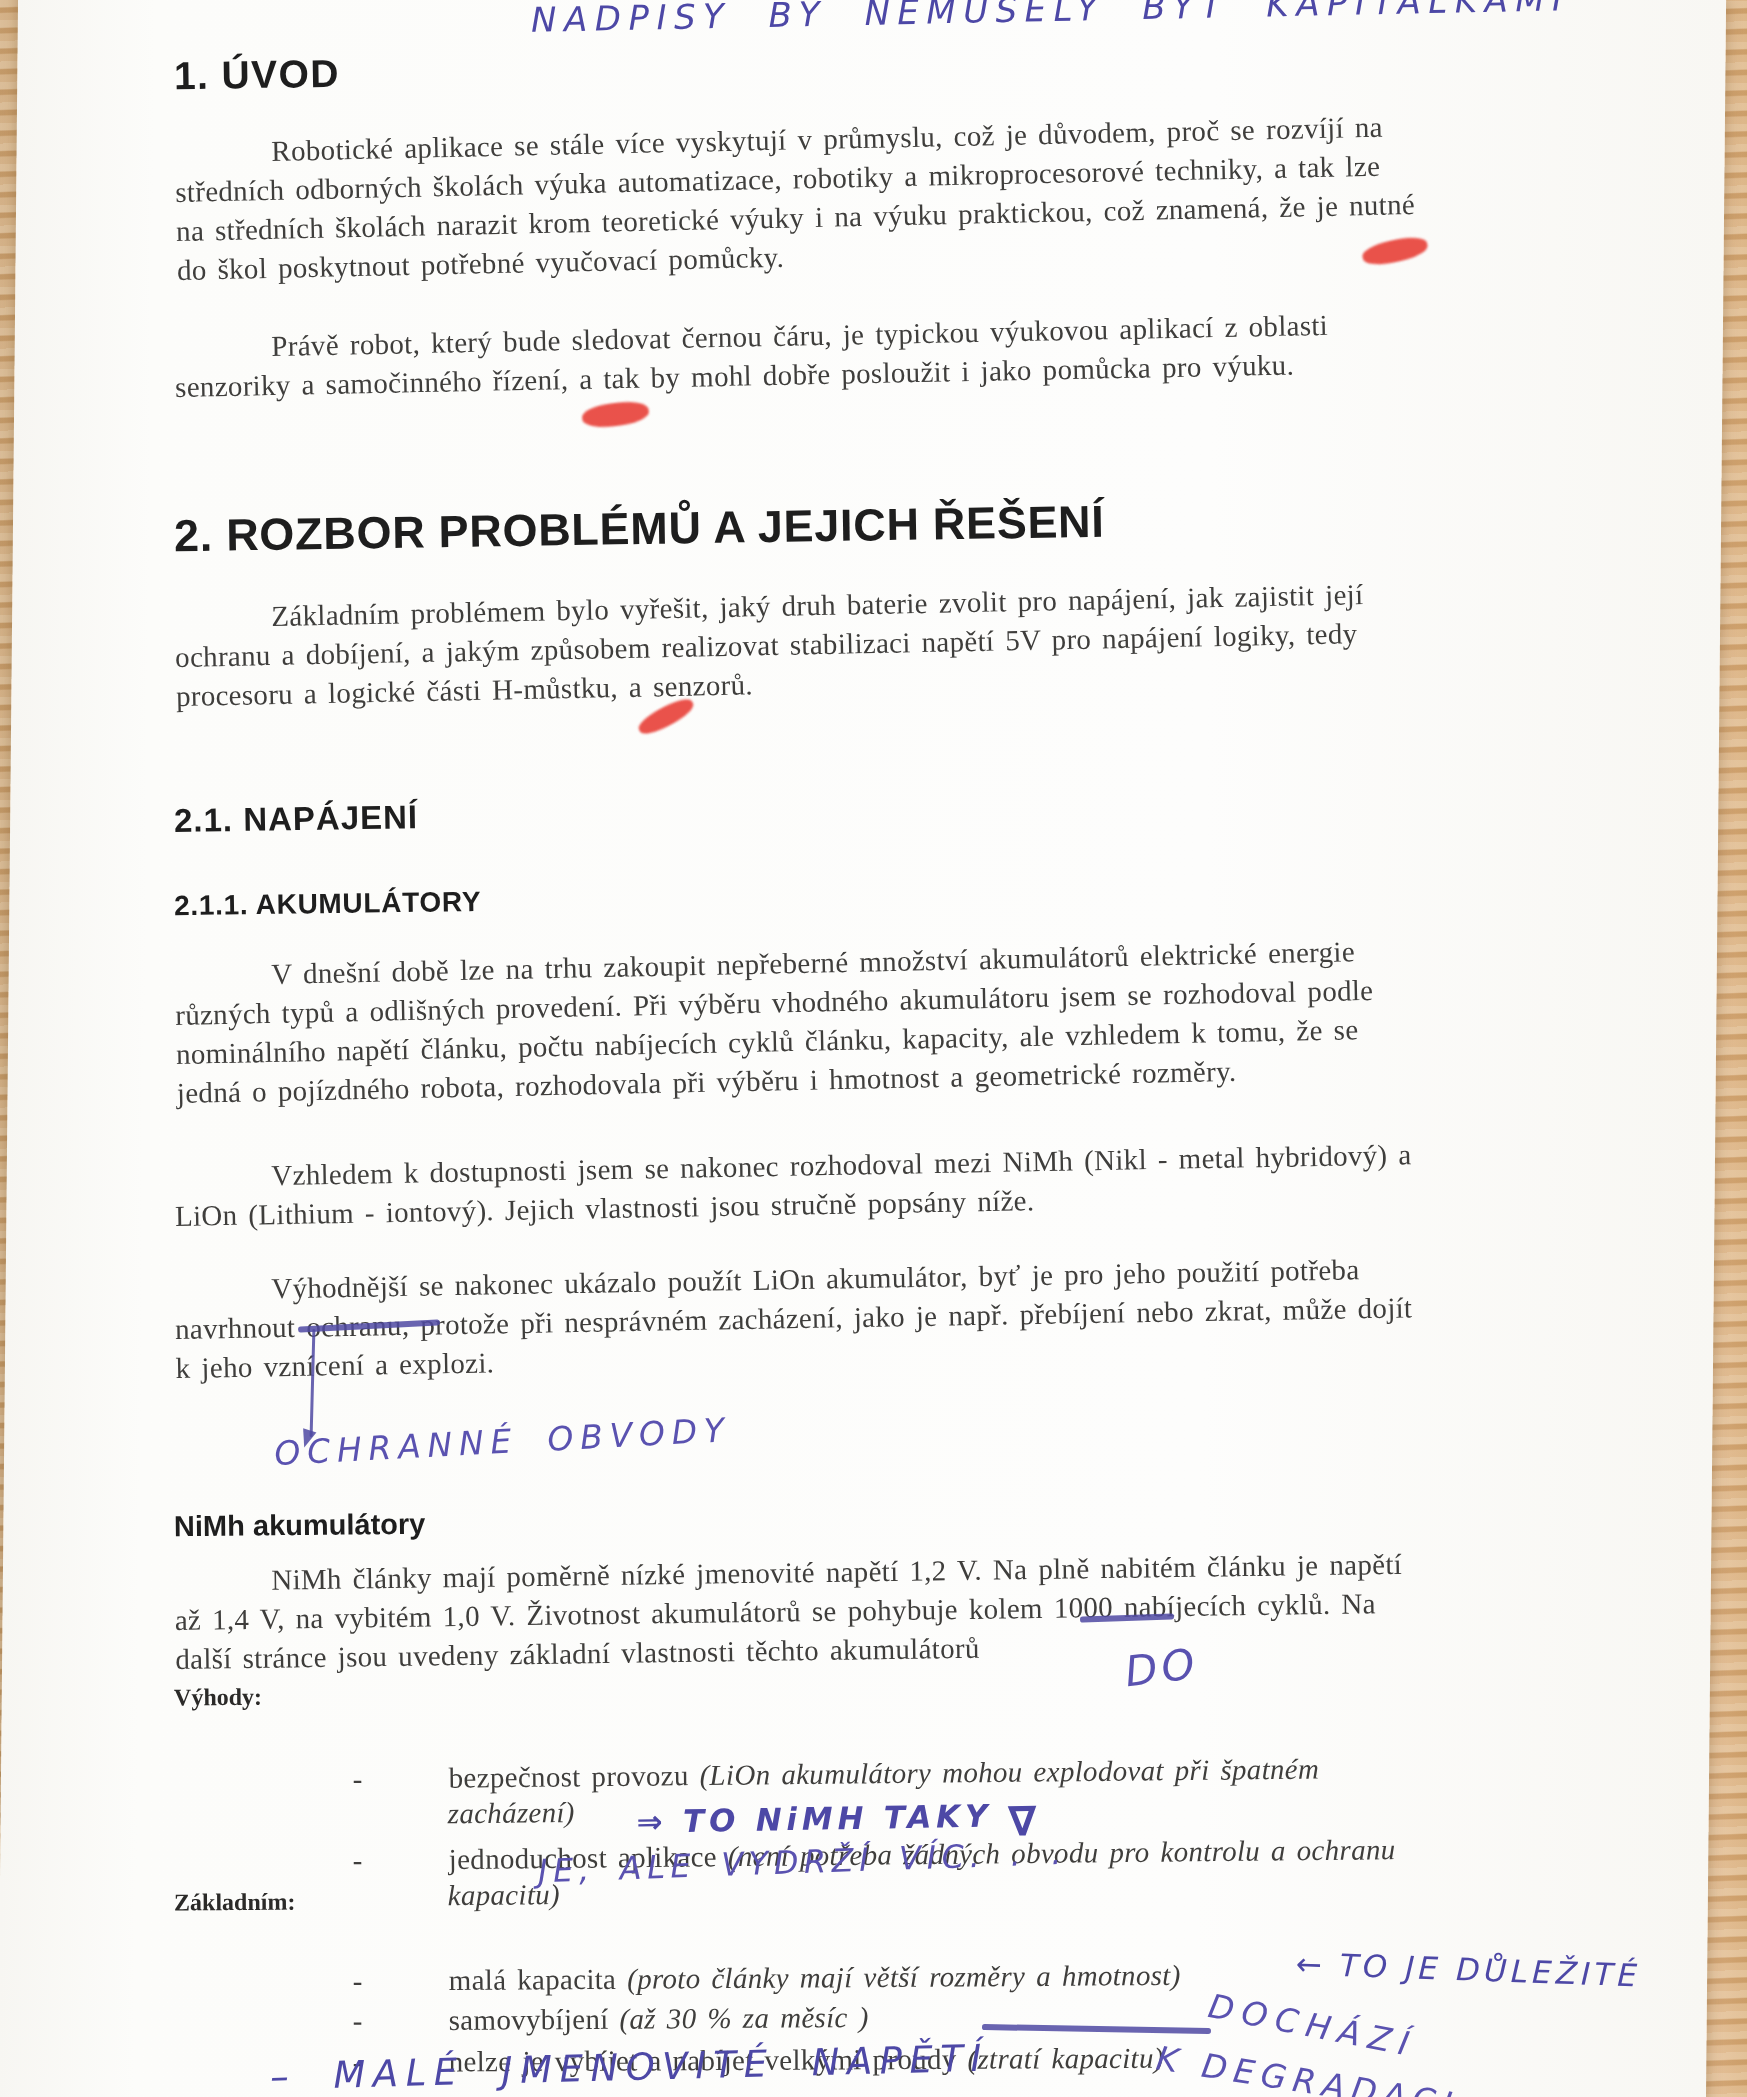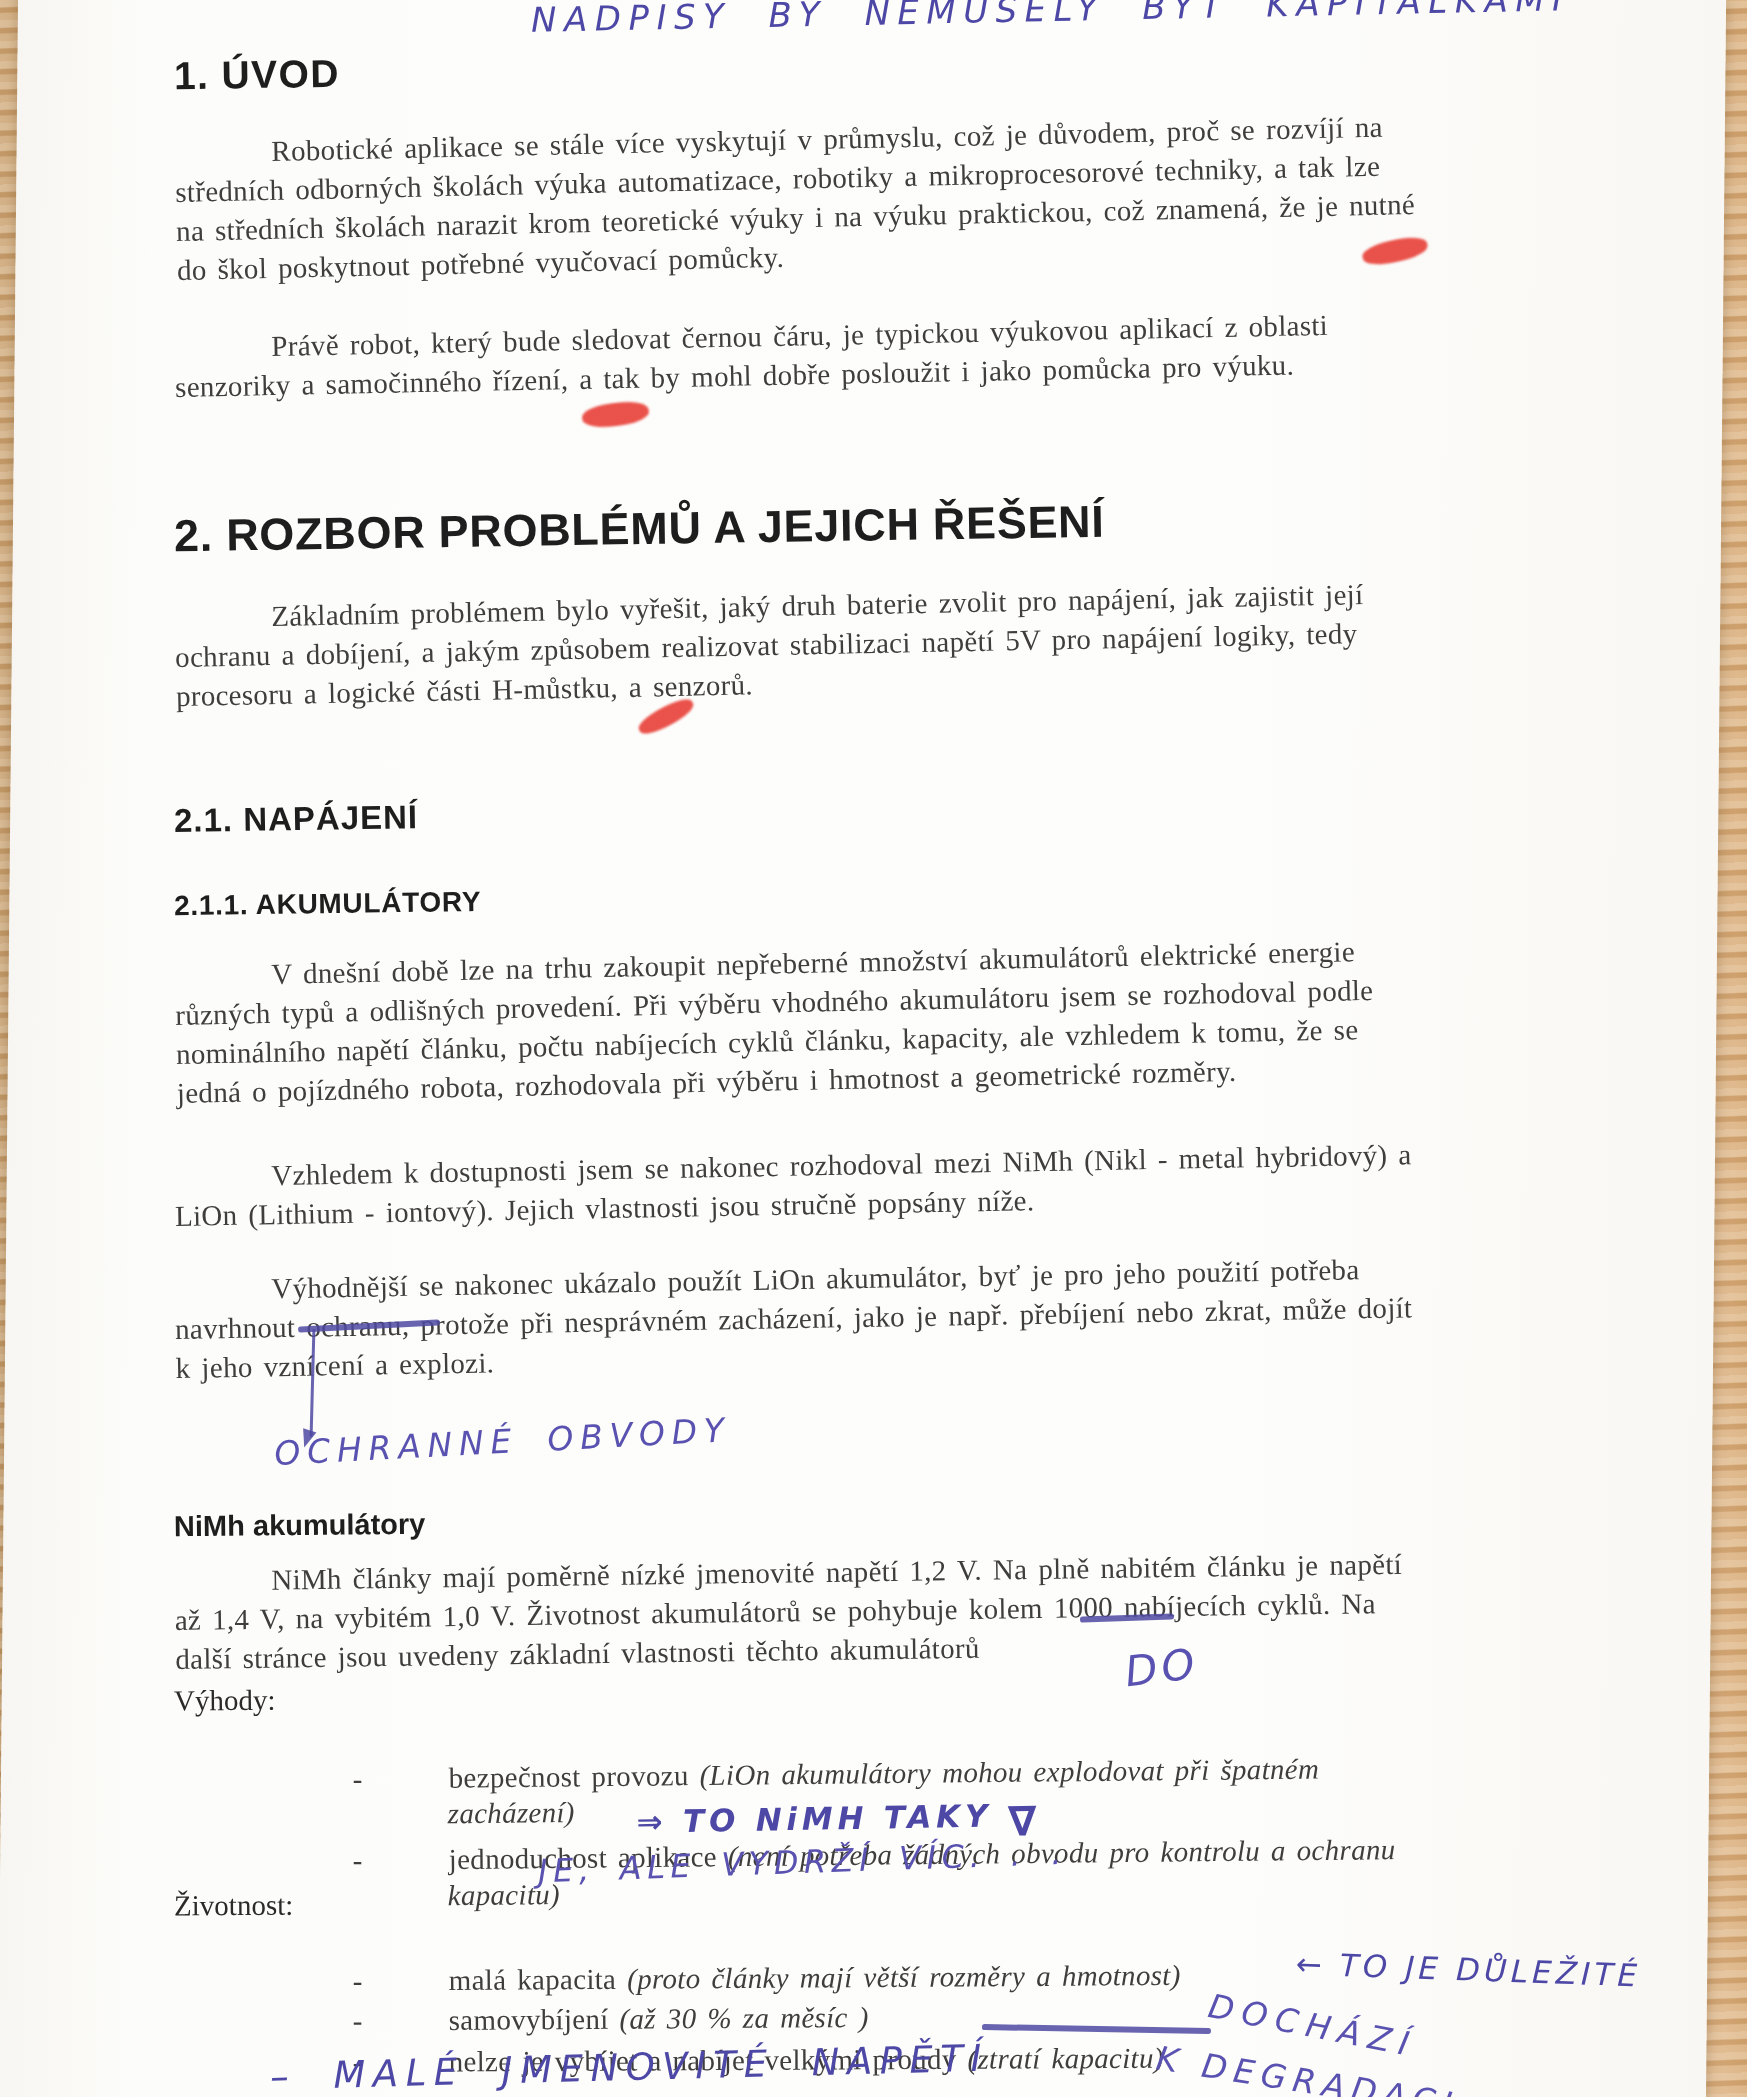--- a/index.html
+++ b/index.html
@@ -11,21 +11,21 @@
   .paper{position:absolute;left:8.2px;top:-9.6px;width:1708px;height:2119px;
     background:linear-gradient(90deg,#f7f6f2 0%,#fcfcfa 8%,#fdfdfc 70%,#f8f7f3 100%);
     transform:rotate(0.55deg);transform-origin:center;
     box-shadow:0 0 15px rgba(90,60,20,.35);}
   .content{position:absolute;left:0;top:0;width:1748px;height:2097px;}
 
   .h-sans{position:absolute;font-family:"Liberation Sans",sans-serif;font-weight:bold;color:#1e1e1e;white-space:pre;}
   .para{position:absolute;left:174px;font-size:29px;line-height:39px;color:#3f3e3c;letter-spacing:0.3px;word-spacing:3.4px;}
   .para .tline{white-space:pre;}
   .para.indent .tline:first-child{text-indent:97px;}
-  .label{position:absolute;left:174px;font-weight:normal;font-size:29px;color:#2b2a28;}
+  .label{position:absolute;left:174px;font-weight:bold;font-size:24px;color:#2b2a28;}
 
   .brow{position:absolute;left:287px;font-size:29px;color:#3f3e3c;white-space:pre;letter-spacing:0.3px;word-spacing:3.4px;}
   .brow .dash{display:inline-block;width:96px;color:#3f3e3c;}
   .brow .it{font-style:italic;}
   .cont{left:382px;}
 
   .hw{position:absolute;font-family:"DejaVu Sans",sans-serif;font-style:italic;color:#514ba4;white-space:pre;}
   .mark{position:absolute;background:#e84038;border-radius:45%;filter:blur(0.8px);opacity:.9;}
   .bstroke{position:absolute;background:#4f49a2;border-radius:2.7px;opacity:.85;}
   .varrow{position:absolute;width:0;height:0;border-left:7.5px solid transparent;border-right:7.5px solid transparent;border-top:18px solid #4f49a2;opacity:.85;}
@@ -113,21 +113,21 @@
     </div>
 
     <div class="brow" style="top:1806px;transform:rotate(-0.6deg);">
       <span class="dash">-</span><span>jednoduchost aplikace </span><span class="it">(není potřeba žádných obvodu pro kontrolu a ochranu</span>
     </div>
     <div class="brow cont" style="top:1846px;transform:rotate(-0.6deg);">
       <span class="it">kapacitu)</span>
     </div>
     <div class="hw" style="left:538px;top:1843px;font-size:32px;letter-spacing:5.5px;word-spacing:9.6px;transform:rotate(-2deg);color:#5a52b0;">JE, ALE VYDRŽÍ VÍC. . .</div>
 
-    <div class="label" style="top:1889px;transform:rotate(-0.4deg);">Životnost:</div>
+    <div class="label" style="top:1889px;transform:rotate(-0.4deg);">Základním:</div>
 
     <div class="brow" style="top:1929px;transform:rotate(-0.4deg);">
       <span class="dash">-</span><span>malá kapacita </span><span class="it">(proto články mají větší rozměry a hmotnost)</span>
     </div>
     <div class="hw" style="left:1212px;top:1914px;font-size:31px;letter-spacing:4.1px;transform:rotate(2deg);color:#4d48a6;">
       <span>← </span><span>TO JE DŮLEŽITÉ</span>
     </div>
 
     <div class="brow" style="top:1970px;transform:rotate(-0.4deg);">
       <span class="dash">-</span><span>samovybíjení </span><span class="it">(až 30 % za měsíc )</span>

